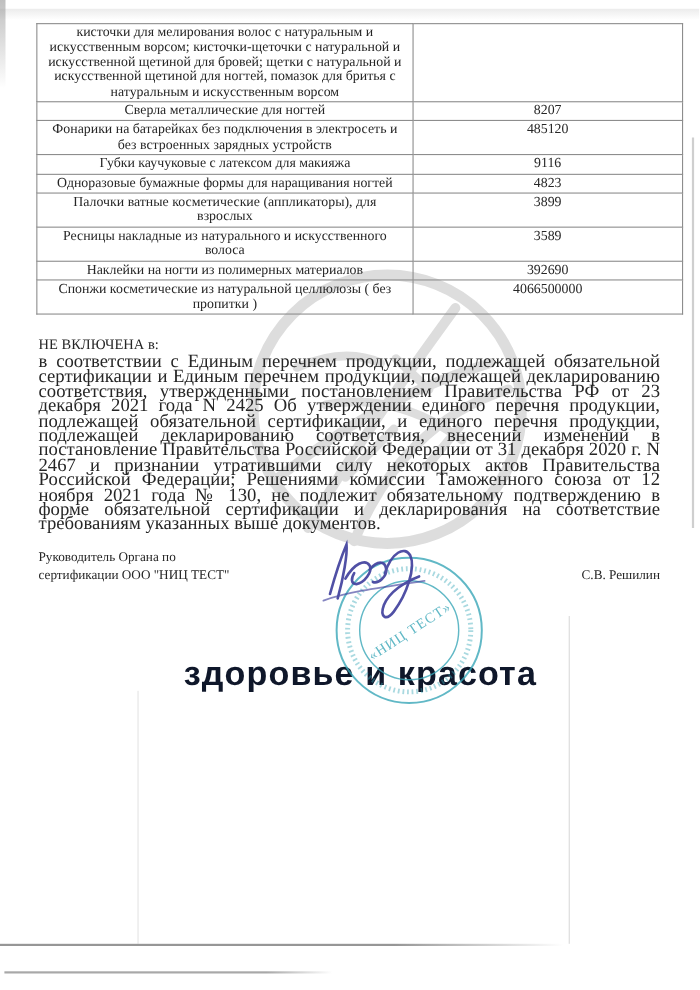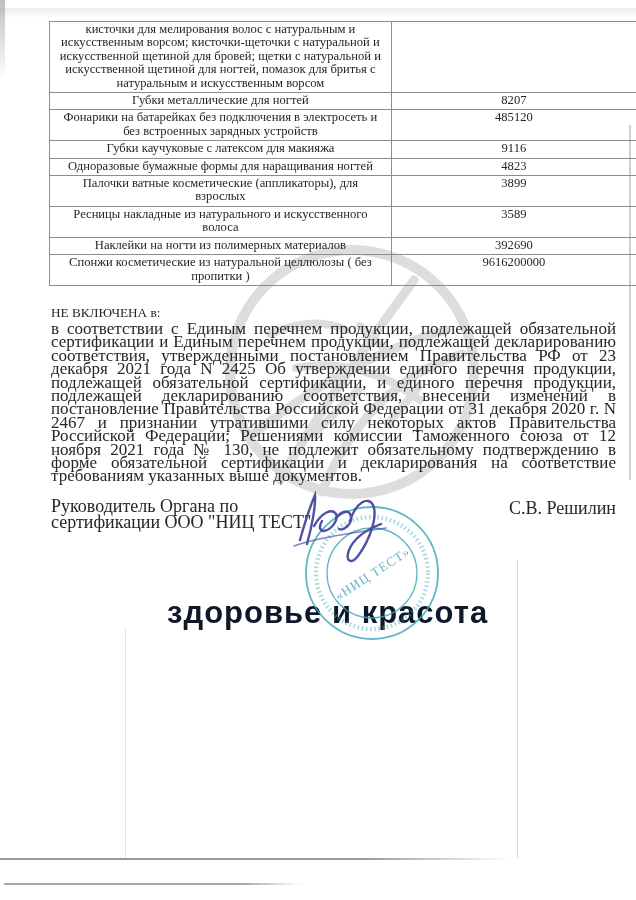--- a/index.html
+++ b/index.html
@@ -25,33 +25,33 @@
 
   
   .brand-wm{position:absolute;left:50%;top:508px;transform:translateX(-49%);
     font-family:"Liberation Sans","DejaVu Sans",sans-serif;font-weight:bold;
     font-size:94px;letter-spacing:4px;color:#c6c6c6;z-index:1;white-space:nowrap;line-height:1;}
   .tagline-wm{position:absolute;left:50%;top:595px;transform:translateX(-47%);
     font-family:"Liberation Sans","DejaVu Sans",sans-serif;font-weight:bold;
     font-size:31px;letter-spacing:1px;color:#0f172a;z-index:1;white-space:nowrap;}
 
   
-  .content{position:absolute;left:33px;top:21px;width:588px;z-index:2;margin-left:16px;}
+  .content{position:absolute;left:33px;top:21px;width:588px;z-index:2;}
   table.codes{border-collapse:collapse;width:100%;table-layout:fixed;
     font-size:12.6px;line-height:13.4px;}
   table.codes td{border:1px solid #8d8d8d;text-align:center;vertical-align:top;padding:1px 6px 2px;}
   td.c1{width:58.6%;}
   td.c2{width:41.4%;}
 
   .not-included{margin:19px 0 1px 2px;font-size:13.2px;}
   .para{margin:0 0 0 2px;width:565px;text-align:justify;font-size:17px;line-height:13.4px;}
   .para2{text-indent:20px;margin-top:5px;}
 
   .sig-row{margin:15px 0 0 2px;width:565px;display:flex;justify-content:space-between;
-    font-size:18px;line-height:16px;}
+    font-size:12px;line-height:16px;align-items:flex-end;}
   .sig-left{white-space:nowrap;}
   .sig-name{white-space:nowrap;padding-top:2px;}
 
   
   .stamp{position:absolute;left:297px;top:498px;z-index:3;opacity:.8;}
   .autograph{position:absolute;left:286px;top:488px;z-index:4;opacity:.92;}
 </style>
 </head>
 <body>
 
@@ -83,21 +83,21 @@
 
   <div class="content">
 
     <table class="codes">
       <tbody>
         <tr>
           <td class="c1">кисточки для мелирования волос с натуральным и искусственным ворсом; кисточки-щеточки с натуральной и искусственной щетиной для бровей; щетки с натуральной и искусственной щетиной для ногтей, помазок для бритья с натуральным и искусственным ворсом</td>
           <td class="c2"></td>
         </tr>
         <tr>
-          <td class="c1">Губки металлические для ногтей</td>
+          <td class="c1">Сверла металлические для ногтей</td>
           <td class="c2">8207</td>
         </tr>
         <tr>
           <td class="c1">Фонарики на батарейках без подключения в электросеть и без встроенных зарядных устройств</td>
           <td class="c2">485120</td>
         </tr>
         <tr>
           <td class="c1">Губки каучуковые с латексом для макияжа</td>
           <td class="c2">9116</td>
         </tr>
@@ -112,21 +112,21 @@
         <tr>
           <td class="c1">Ресницы накладные из натурального и искусственного волоса</td>
           <td class="c2">3589</td>
         </tr>
         <tr>
           <td class="c1">Наклейки на ногти из полимерных материалов</td>
           <td class="c2">392690</td>
         </tr>
         <tr>
           <td class="c1">Спонжи косметические из натуральной целлюлозы ( без пропитки )</td>
-          <td class="c2">9616200000</td>
+          <td class="c2">4066500000</td>
         </tr>
       </tbody>
     </table>
 
     <div class="not-included">НЕ ВКЛЮЧЕНА в:</div>
     <p class="para">в соответствии с Единым перечнем продукции, подлежащей обязательной сертификации и Единым перечнем продукции, подлежащей декларированию соответствия, утвержденными постановлением Правительства РФ от 23 декабря 2021 года N 2425 Об утверждении единого перечня продукции, подлежащей обязательной сертификации, и единого перечня продукции, подлежащей декларированию соответствия, внесении изменений в постановление Правительства Российской Федерации от 31 декабря 2020 г. N 2467 и признании утратившими силу некоторых актов Правительства Российской Федерации; Решениями комиссии Таможенного союза от 12 ноября 2021 года № 130, не подлежит обязательному подтверждению в форме обязательной сертификации и декларирования на соответствие требованиям указанных выше документов.</p>
 
     <div class="sig-row">
       <div class="sig-left">
         <div>Руководитель Органа  по</div>

